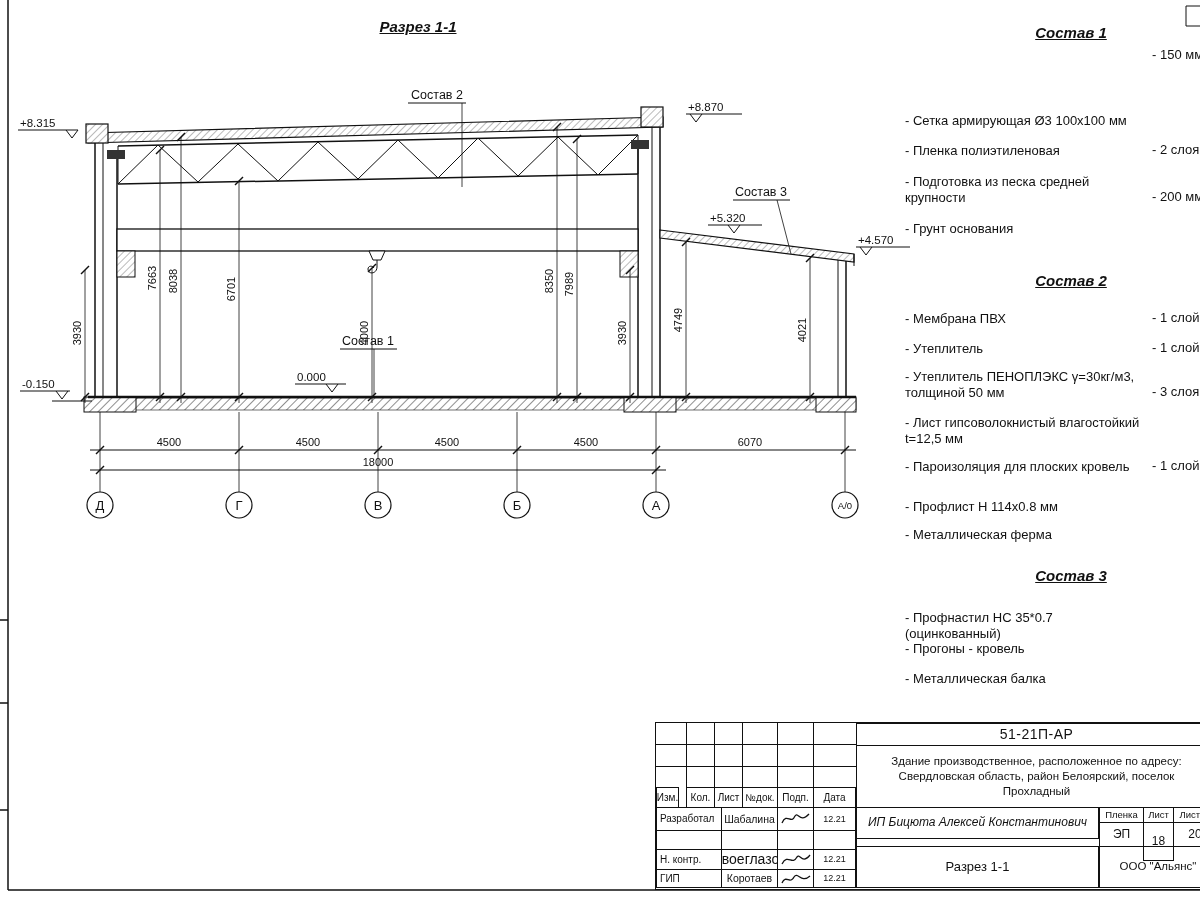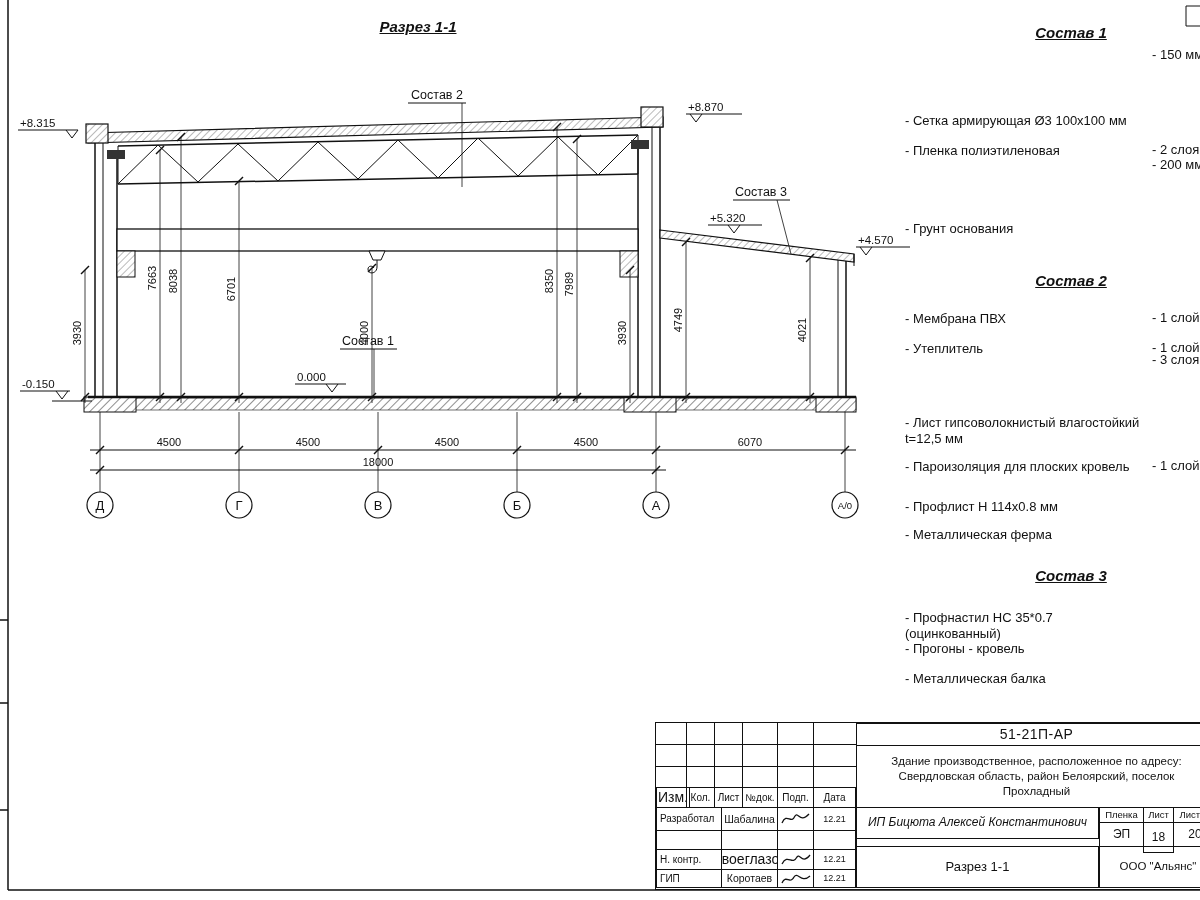--- a/index.html
+++ b/index.html
@@ -250,36 +250,38 @@
       <span class="val">- 150 мм</span>
     </div>
   <div class="comp-item" style="top:113px">
       <span class="lbl">- Сетка армирующая Ø3 100х100 мм</span>
     </div>
   <div class="comp-item" style="top:143px">
       <span class="lbl">- Пленка полиэтиленовая</span>
       <span class="val">- 2 слоя</span>
     </div>
   <div class="comp-item" style="top:174px">
+      <span class="lbl">- Подготовка из песка средней крупности</span>
       <span class="val">- 200 мм</span>
     </div>
   <div class="comp-item" style="top:221px">
       <span class="lbl">- Грунт основания</span>
     </div>
 
   <div class="comp-head" style="top:272px">Состав 2</div>
   <div class="comp-item" style="top:311px">
       <span class="lbl">- Мембрана ПВХ</span>
       <span class="val">- 1 слой</span>
     </div>
   <div class="comp-item" style="top:341px">
       <span class="lbl">- Утеплитель</span>
       <span class="val">- 1 слой</span>
     </div>
   <div class="comp-item" style="top:369px">
+      <span class="lbl">- Утеплитель ПЕНОПЛЭКС γ=30кг/м3, толщиной 50 мм</span>
       <span class="val">- 3 слоя</span>
     </div>
   <div class="comp-item" style="top:415px">
       <span class="lbl">- Лист гипсоволокнистый влагостойкий t=12,5 мм</span>
     </div>
   <div class="comp-item" style="top:459px">
       <span class="lbl">- Пароизоляция для плоских кровель</span>
       <span class="val">- 1 слой</span>
     </div>
   <div class="comp-item" style="top:499px">
@@ -304,21 +306,21 @@
 <div class="tb">
   <div class="vl" style="left:200px;top:0;height:165px"></div>
   <div class="vl" style="left:30px;top:0;height:64px"></div>
   <div class="vl" style="left:58px;top:0;height:64px"></div>
   <div class="vl" style="left:86px;top:0;height:64px"></div>
   <div class="vl" style="left:121px;top:0;height:64px"></div>
   <div class="vl" style="left:157px;top:0;height:64px"></div>
   <div class="hl" style="top:21px;left:0;width:200px"></div>
   <div class="hl" style="top:43px;left:0;width:200px"></div>
 
-  <div class="tc" style="left:0;top:64px;width:34px;height:21px;font-size:14px">Изм.</div>
+  <div class="tc" style="left:0;top:64px;width:23px;height:21px;font-size:10px">Изм.</div>
   <div class="tc" style="left:30px;top:64px;width:29px;height:21px;font-size:10px">Кол.</div>
   <div class="tc" style="left:58px;top:64px;width:29px;height:21px;font-size:10px">Лист</div>
   <div class="tc" style="left:86px;top:64px;width:36px;height:21px;font-size:10px">№док.</div>
   <div class="tc" style="left:121px;top:64px;width:37px;height:21px;font-size:10px">Подп.</div>
   <div class="tc" style="left:157px;top:64px;width:43px;height:21px;font-size:10px">Дата</div>
 
   <div class="tc l" style="left:0;top:84px;width:66px;height:24px;font-size:10px">Разработал</div>
   <div class="tc" style="left:65px;top:84px;width:57px;height:24px;font-size:10.5px">Шабалина</div>
   <div class="tc" style="left:121px;top:84px;width:37px;height:24px">
     <svg width="32" height="18" viewBox="0 0 32 18">
@@ -351,18 +353,18 @@
   <div class="tc" style="left:157px;top:146px;width:43px;height:19px;font-size:9px">12.21</div>
 
   <div class="tc" style="left:200px;top:0;width:361px;height:23px;font-size:14px;letter-spacing:0.5px">51-21П-АР</div>
   <div class="tc" style="left:200px;top:22px;width:361px;height:63px;font-size:11.5px;line-height:1.3;padding:0 16px">Здание производственное, расположенное по адресу: Свердловская область, район Белоярский, поселок Прохладный</div>
   <div class="tc" style="left:200px;top:84px;width:243px;height:32px;font-size:12px;font-style:italic">ИП Бицюта Алексей Константинович</div>
 
   <div class="tc" style="left:443px;top:84px;width:45px;height:16px;font-size:9.5px">Пленка</div>
   <div class="tc" style="left:487px;top:84px;width:31px;height:16px;font-size:9.5px">Лист</div>
   <div class="tc" style="left:517px;top:84px;width:44px;height:16px;font-size:9.5px">Листов</div>
   <div class="tc" style="left:443px;top:99px;width:45px;height:25px;font-size:12px">ЭП</div>
-  <div class="tc" style="left:487px;top:99px;width:31px;height:31px;font-size:12px">18</div>
+  <div class="tc" style="left:487px;top:99px;width:31px;height:39px;font-size:12px">18</div>
   <div class="tc" style="left:517px;top:99px;width:44px;height:25px;font-size:12px">20</div>
 
   <div class="tc" style="left:200px;top:123px;width:243px;height:42px;font-size:13px">Разрез 1-1</div>
   <div class="tc" style="left:443px;top:123px;width:118px;height:42px;font-size:11.5px">ООО "Альянс"</div>
 </div>
 
 </body></html>

